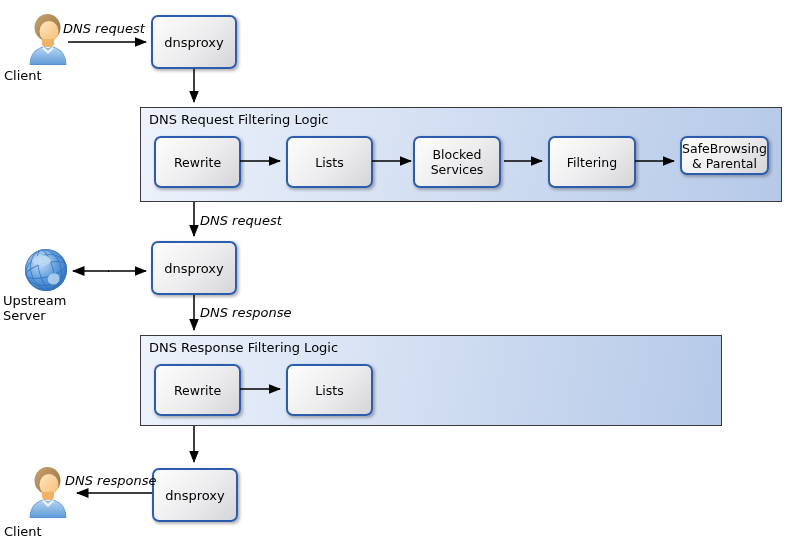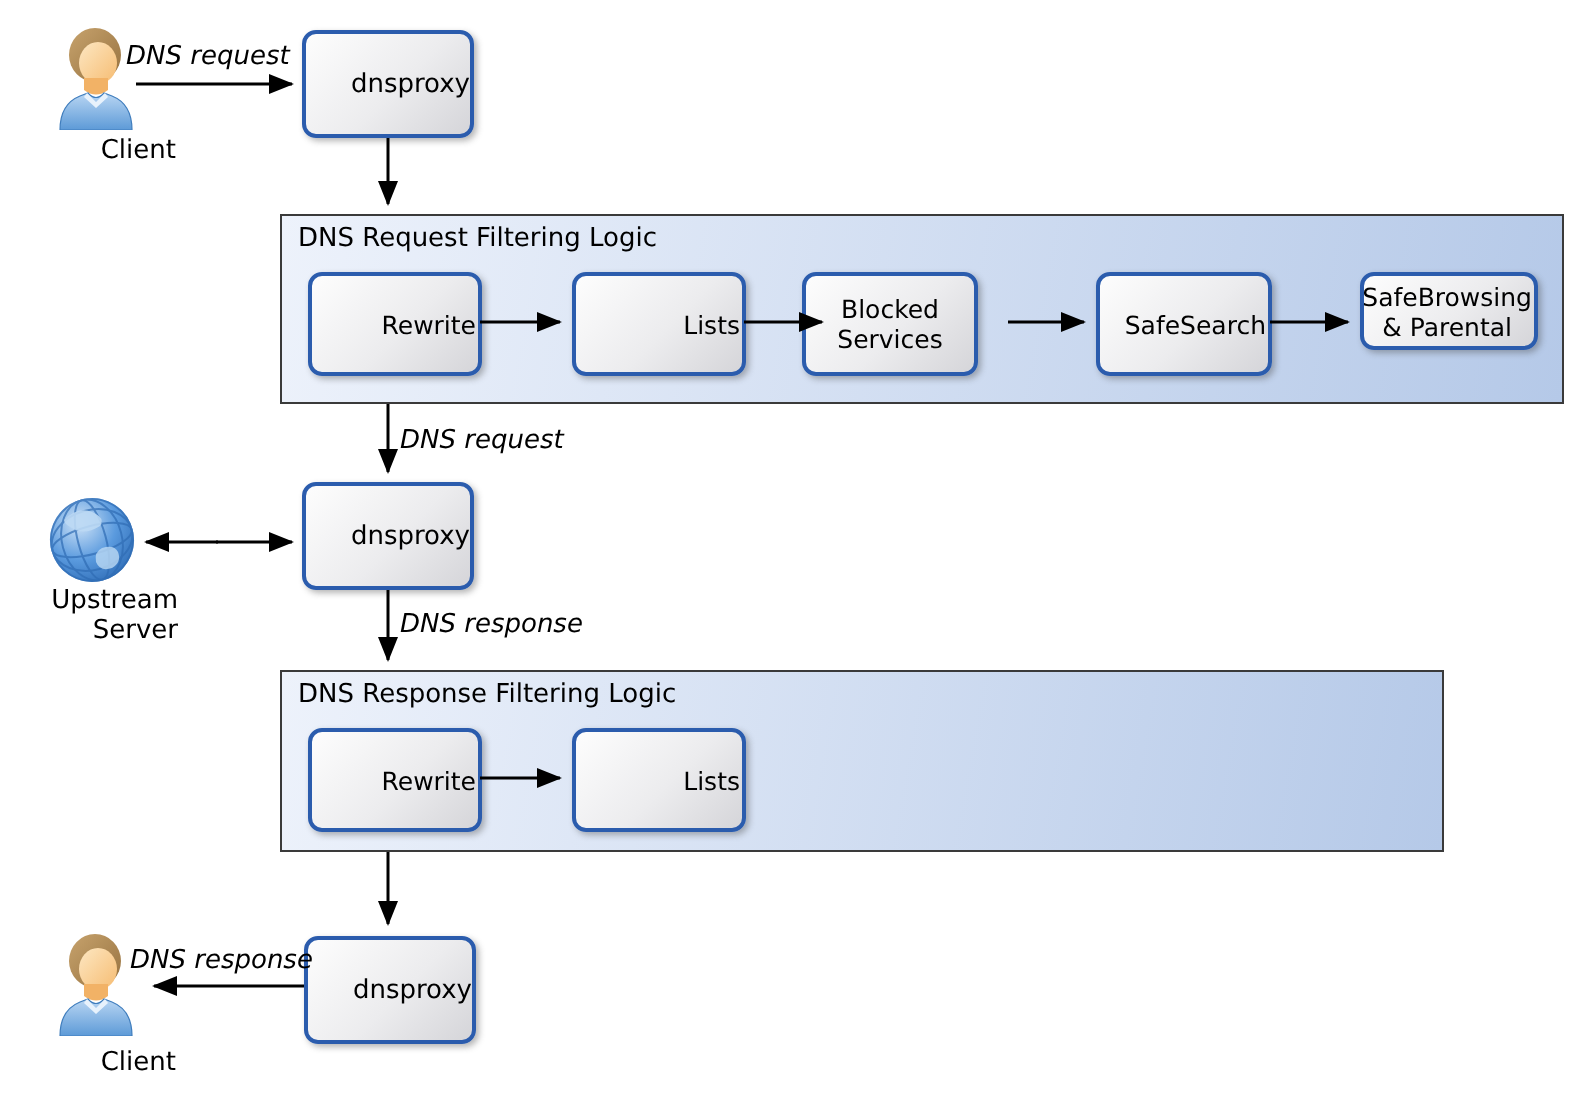--- a/index.html
+++ b/index.html
@@ -1,28 +1,28 @@
 <!DOCTYPE html>
 <html style="--background: #ffffff; --text: #000000; --arrow: #000000; --node-border: #2b5cad; --node-fill-a: #fdfdfd; --node-fill-b: #d5d5d9; --container-border: #3a3a3a; --container-fill-a: #edf2fb; --container-fill-b: #b5c9e8;"><head>
 <meta charset="utf-8">
 <style>
   html,body{margin:0;padding:0;background:#fff;}
   .canvas{position:relative;width:797px;height:558px;background:var(--background,#ffffff);
     font-family:"DejaVu Sans",sans-serif;color:var(--text,#000);overflow:hidden;}
-  .node{position:absolute;display:flex;align-items:center;justify-content:flex-end;text-align:center;
+  .node{position:absolute;display:flex;align-items:center;justify-content:center;text-align:center;
     border:2px solid var(--node-border,#2b5cad);border-radius:7px;box-sizing:border-box;
     background:linear-gradient(135deg,var(--node-fill-a,#fdfdfd) 0%,#ececee 55%,var(--node-fill-b,#d5d5d9) 100%);
     box-shadow:1.5px 1.5px 3px rgba(70,70,70,.4);font-size:13px;line-height:15px;}
   .container-box{position:absolute;box-sizing:border-box;border:1px solid var(--container-border,#3a3a3a);
     background:linear-gradient(100deg,var(--container-fill-a,#edf2fb) 0%,var(--container-fill-b,#b5c9e8) 100%);}
   .container-title{position:absolute;left:8px;top:4px;font-size:13px;white-space:nowrap;}
   .step{font-size:12.5px;line-height:15px;padding:1px;}
   .edge-label{position:absolute;font-size:13px;line-height:15px;white-space:pre-line;font-style:italic;}
   .edge-label.center{text-align:center;}
-  .node-label{position:absolute;font-size:13px;line-height:15px;text-align:right;white-space:pre-line;}
+  .node-label{position:absolute;font-size:13px;line-height:15px;text-align:left;white-space:pre-line;}
   .icon{position:absolute;}
   .arrows{position:absolute;left:0;top:0;z-index:30;pointer-events:none;}
 </style>
 </head>
 <body>
 
 <div class="canvas">
 
   <svg class="icon" style="left:28px;top:13px" width="40" height="52" viewBox="0 0 40 52">
     <ellipse cx="19.5" cy="14.5" rx="13" ry="13.5" fill="url(#pg-hair)"></ellipse>
@@ -40,25 +40,25 @@
   </div>
 
   <div class="container-box" style="left:140px;top:107px;width:642px;height:95px">
     <div class="container-title">DNS Request Filtering Logic</div>
     <div class="node step" style="left:13px;top:28px;width:87px;height:52px">
       <span>Rewrite</span>
     </div>
     <div class="node step" style="left:145px;top:28px;width:87px;height:52px">
       <span>Lists</span>
     </div>
-    <div class="node step" style="left:260px;top:28px;width:88px;height:52px">
+    <div class="node step" style="left:272px;top:28px;width:88px;height:52px">
       <span>Blocked Services</span>
     </div>
     <div class="node step" style="left:407px;top:28px;width:88px;height:52px">
-      <span>SafeSearch</span>
+      <span>Filtering</span>
     </div>
     <div class="node step" style="left:539px;top:28px;width:89px;height:39px">
       <span>SafeBrowsing &amp; Parental</span>
     </div>
   </div>
 
   <div class="edge-label" style="left:200px;top:213px">DNS request</div>
 
   <svg class="icon" style="left:24px;top:248px" width="44" height="44" viewBox="0 0 44 44">
     <circle cx="22" cy="22" r="21" fill="url(#gl-sphere)"></circle>

